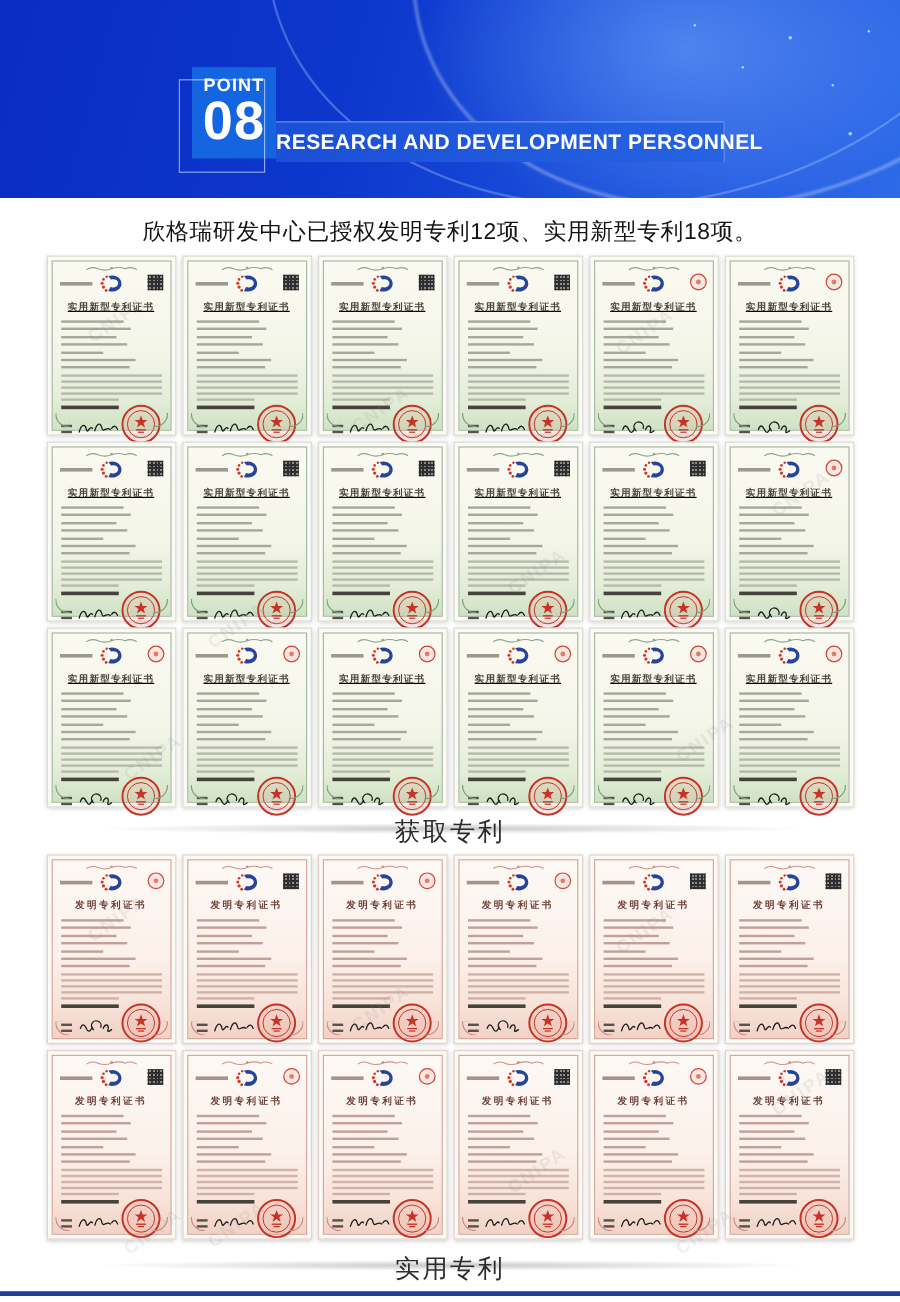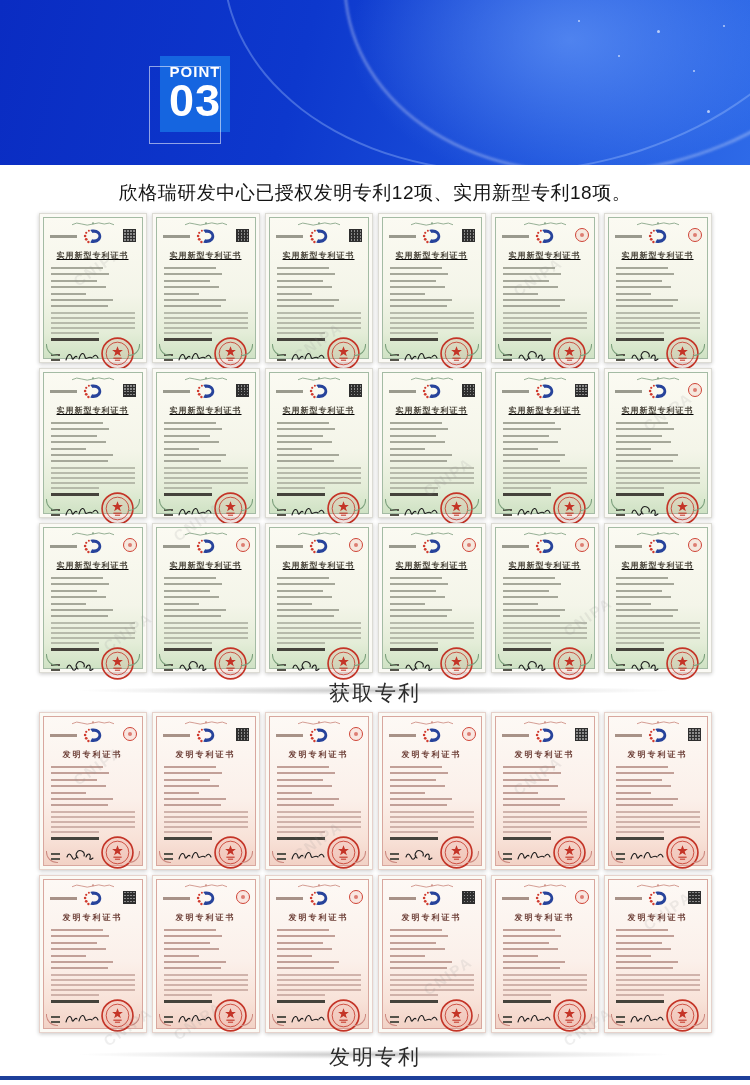--- a/index.html
+++ b/index.html
@@ -155,22 +155,23 @@
   <div class="arc1"></div>
   <div class="dot" style="right:90px;top:30px;width:3px;height:3px;"></div>
   <div class="dot" style="right:55px;top:70px;width:2px;height:2px;"></div>
   <div class="dot" style="right:130px;top:55px;width:2px;height:2px;"></div>
   <div class="dot" style="right:40px;top:110px;width:3px;height:3px;"></div>
   <div class="dot" style="right:170px;top:20px;width:2px;height:2px;"></div>
   <div class="dot" style="right:25px;top:25px;width:2px;height:2px;"></div>
 
   <div class="point-badge">
     <span class="point-label">POINT</span>
-    <span class="point-number">03</span>
+    <span class="point-number">08</span>
   </div>
+  <div class="banner-subtitle">RESEARCH AND DEVELOPMENT PERSONNEL</div>
 </div>
 
 <div class="intro">欣格瑞研发中心已授权发明专利12项、实用新型专利18项。</div>
 
 <div id="sec-utility" class="cert-section green-sec">
     <div class="cert-row">
       <div class="cert green">
         <div class="ci">
           <svg class="orn" viewBox="0 0 60 8">
             <path d="M2 5 Q8 1 15 4 T30 4 T45 4 Q52 1 58 5" fill="none" stroke="currentColor" stroke-width="1.2"></path>
@@ -1815,15 +1816,15 @@
     <span class="wm" style="left: 40px; top: 45px;">CNIPA</span>
     <span class="wm" style="left: 260px; top: 120px;">CNIPA</span>
     <span class="wm" style="left: 480px; top: 55px;">CNIPA</span>
     <span class="wm" style="left: 140px; top: 300px;">CNIPA</span>
     <span class="wm" style="left: 390px; top: 255px;">CNIPA</span>
     <span class="wm" style="left: 610px; top: 190px;">CNIPA</span>
     <span class="wm" style="left: 70px; top: 306px;">CNIPA</span>
     <span class="wm" style="left: 530px; top: 306px;">CNIPA</span>
   </div>
 <div id="shade-invention" class="label-shade"></div>
-<div id="label-invention" class="sec-label">发明专利</div>
+<div id="label-invention" class="sec-label">实用专利</div>
 
 <div class="footer-line"></div>
 
 </body></html>

